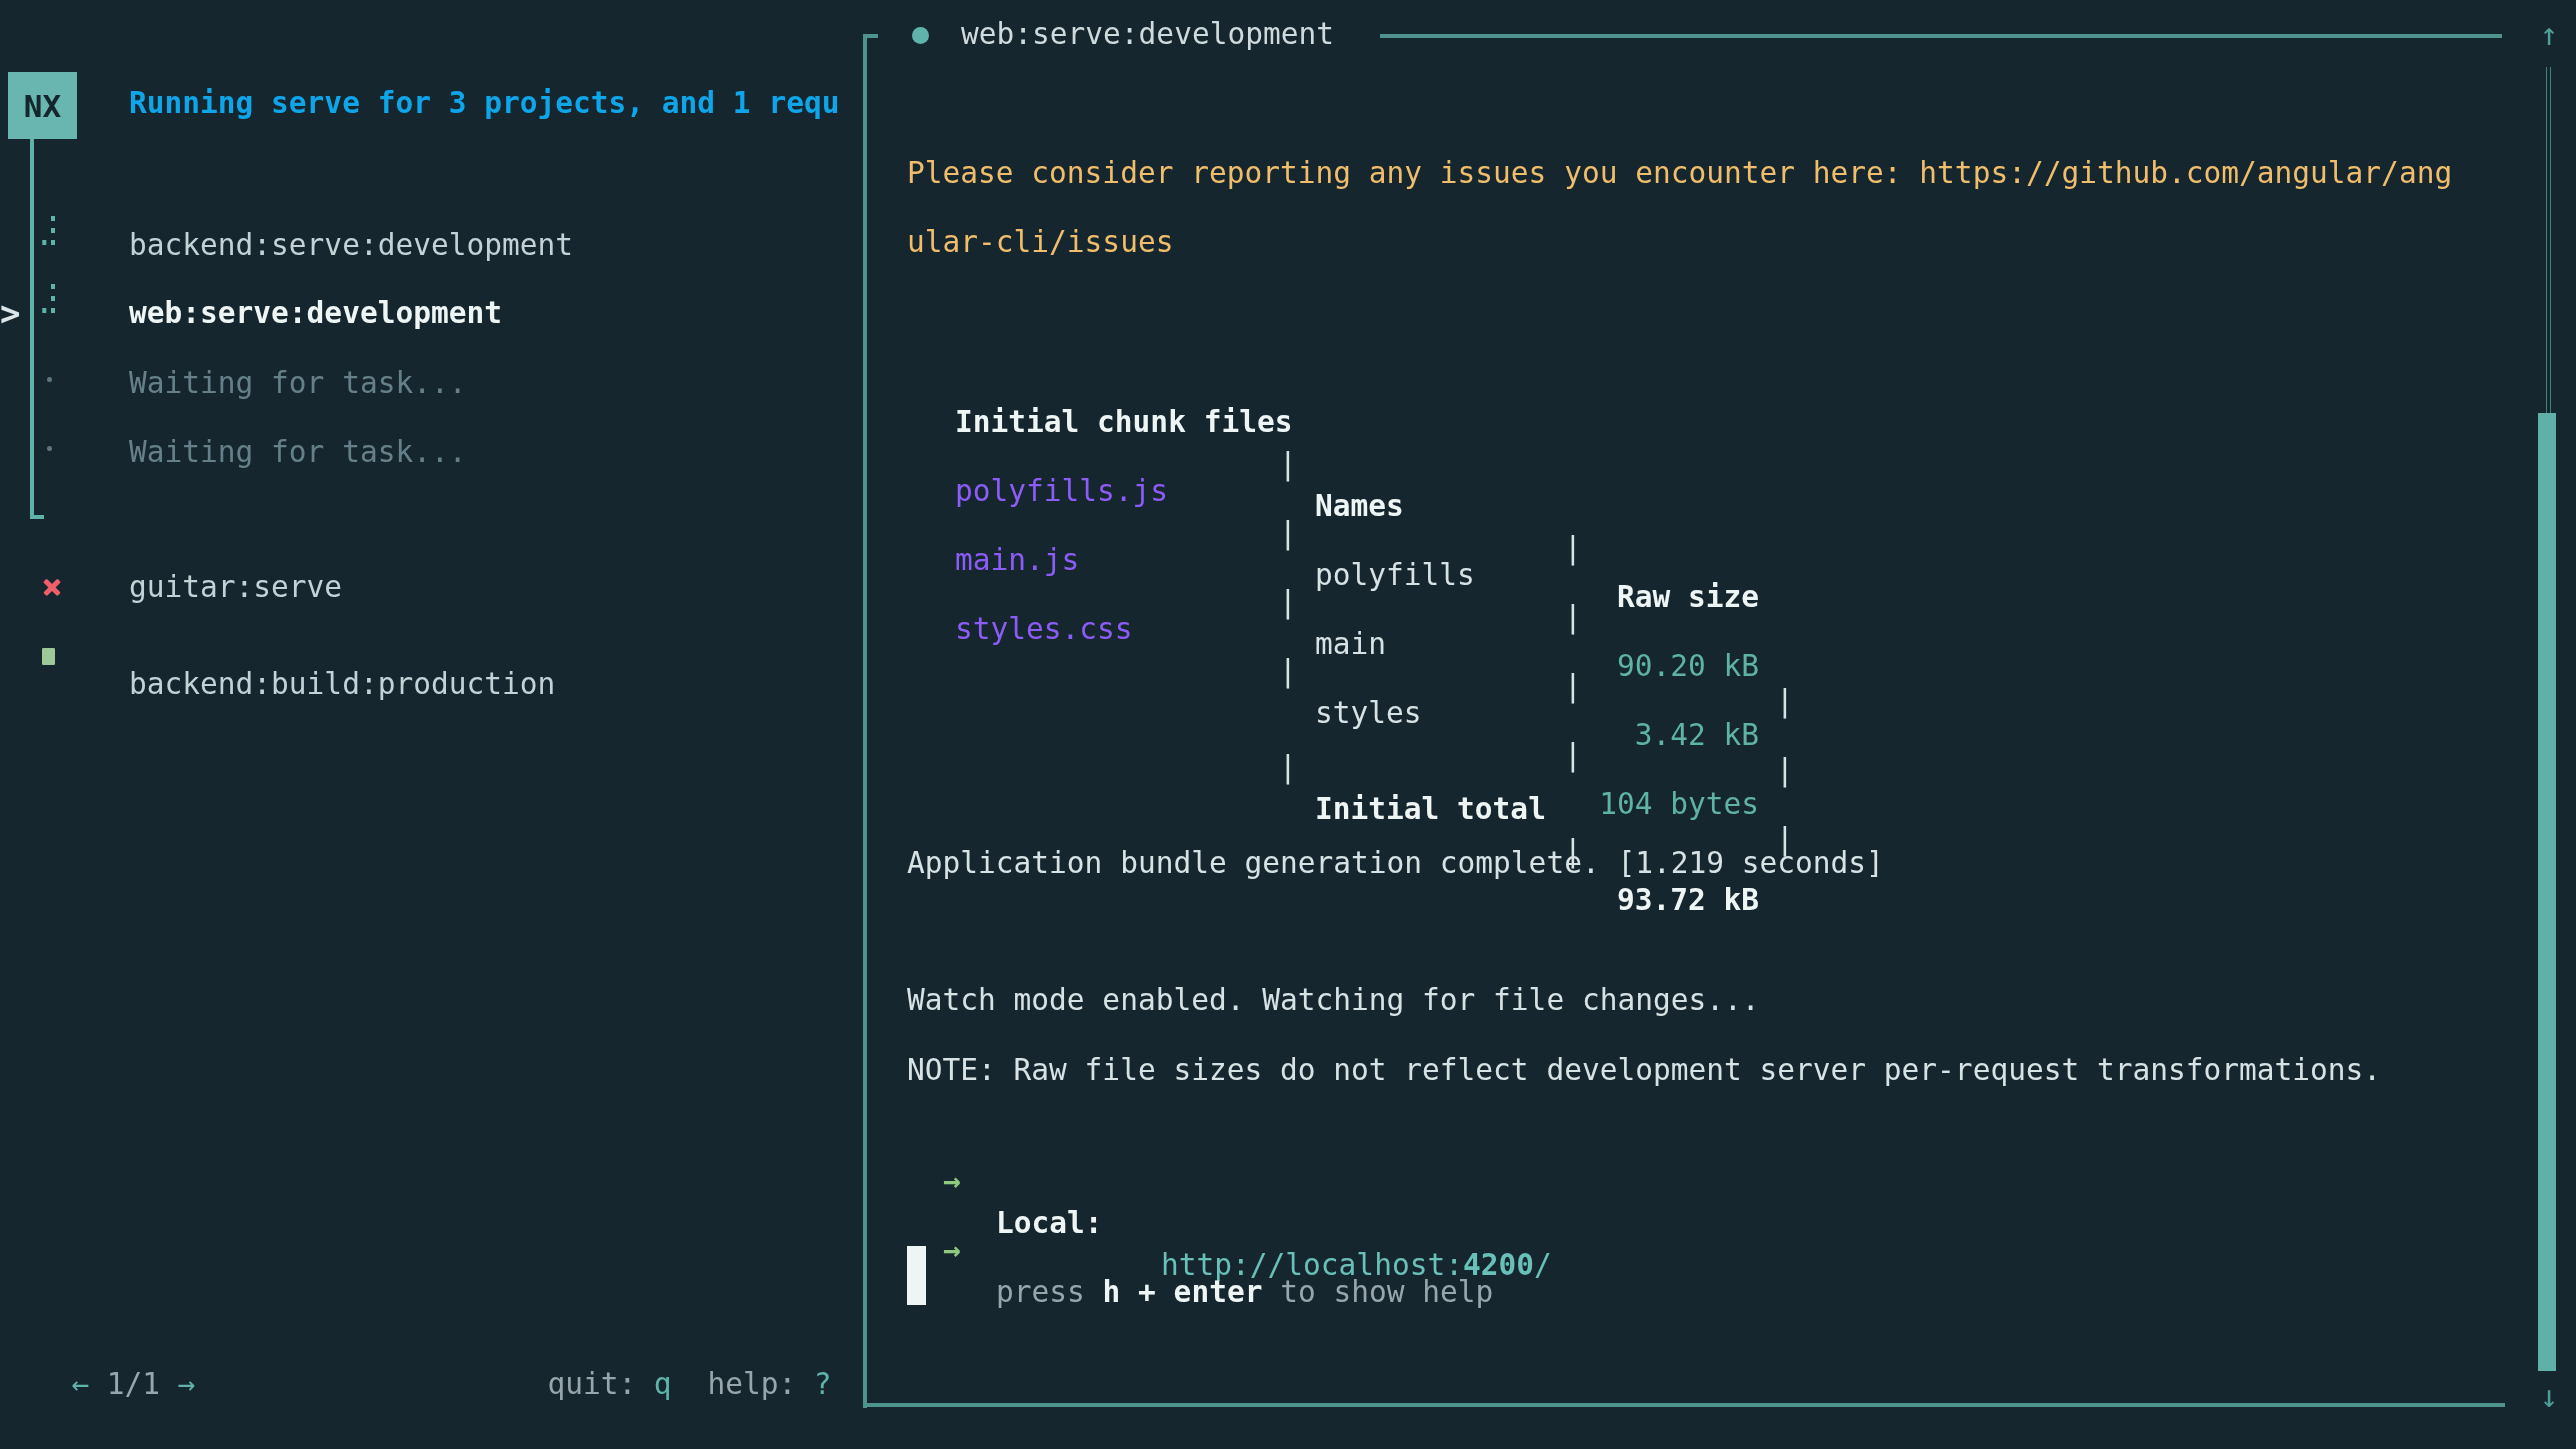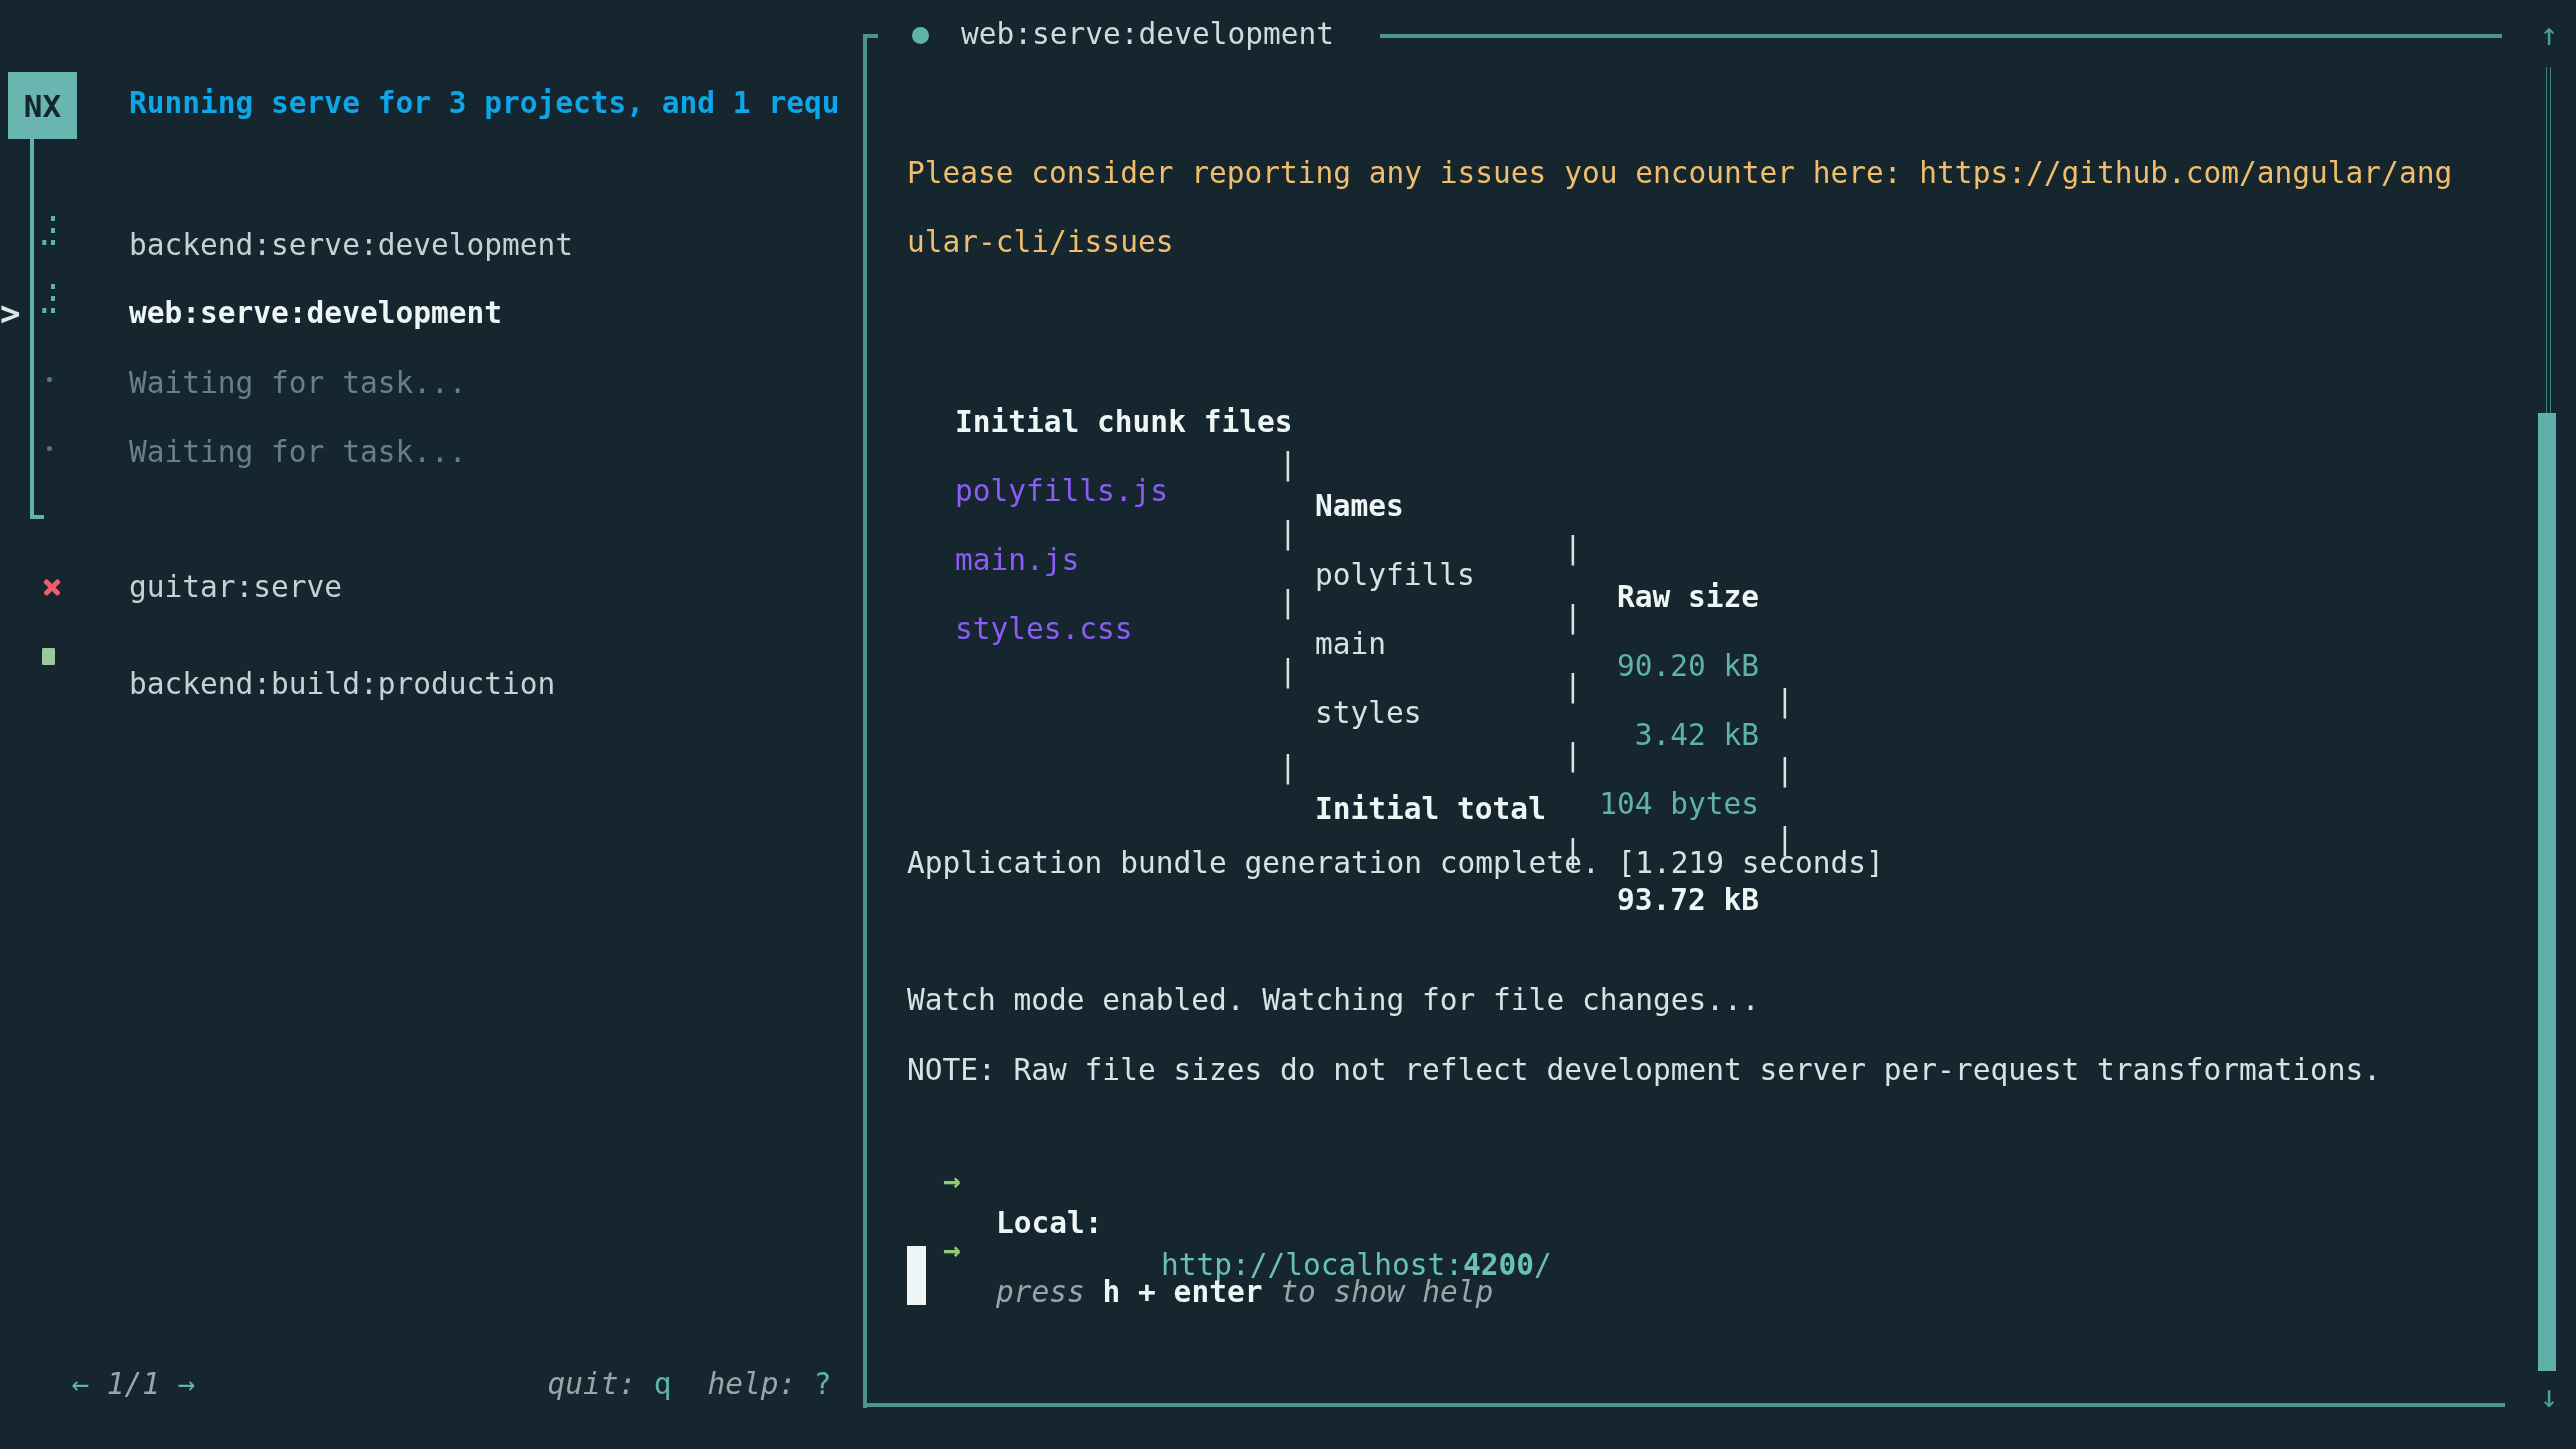--- a/index.html
+++ b/index.html
@@ -8,21 +8,21 @@
     background:#16262e;
     font-family:"DejaVu Sans Mono","Liberation Mono",monospace;
     font-size:29.5px;color:#d6e2e4;
   }
   .abs{position:absolute;}
   .line{position:absolute;height:42px;line-height:42px;white-space:pre;}
   .b{font-weight:bold;}
   .bright{color:#eef5f5;}
   .txt{color:#c3d2d6;}
   .dim{color:#66808a;}
-  .grey{color:#97a6ab;font-style:italic;}
+  .grey{color:#97a6ab;}
   .amber{color:#efbd6b;}
   .teal{color:#5fb3aa;}
   .link{color:#69c0b8;text-align:center;}
   .filegreen{color:#8b5cf6;}
   .sizeteal{color:#5fb3a6;}
   
   .nx-badge{left:8px;top:72px;width:69px;height:67px;background:#68b6af;color:#14262e;
     display:flex;align-items:center;justify-content:center;font-weight:bold;font-size:31px;}
   
   .app-header{left:129px;top:82px;width:729px;overflow:hidden;font-weight:bold;color:#0ea5e9;}

